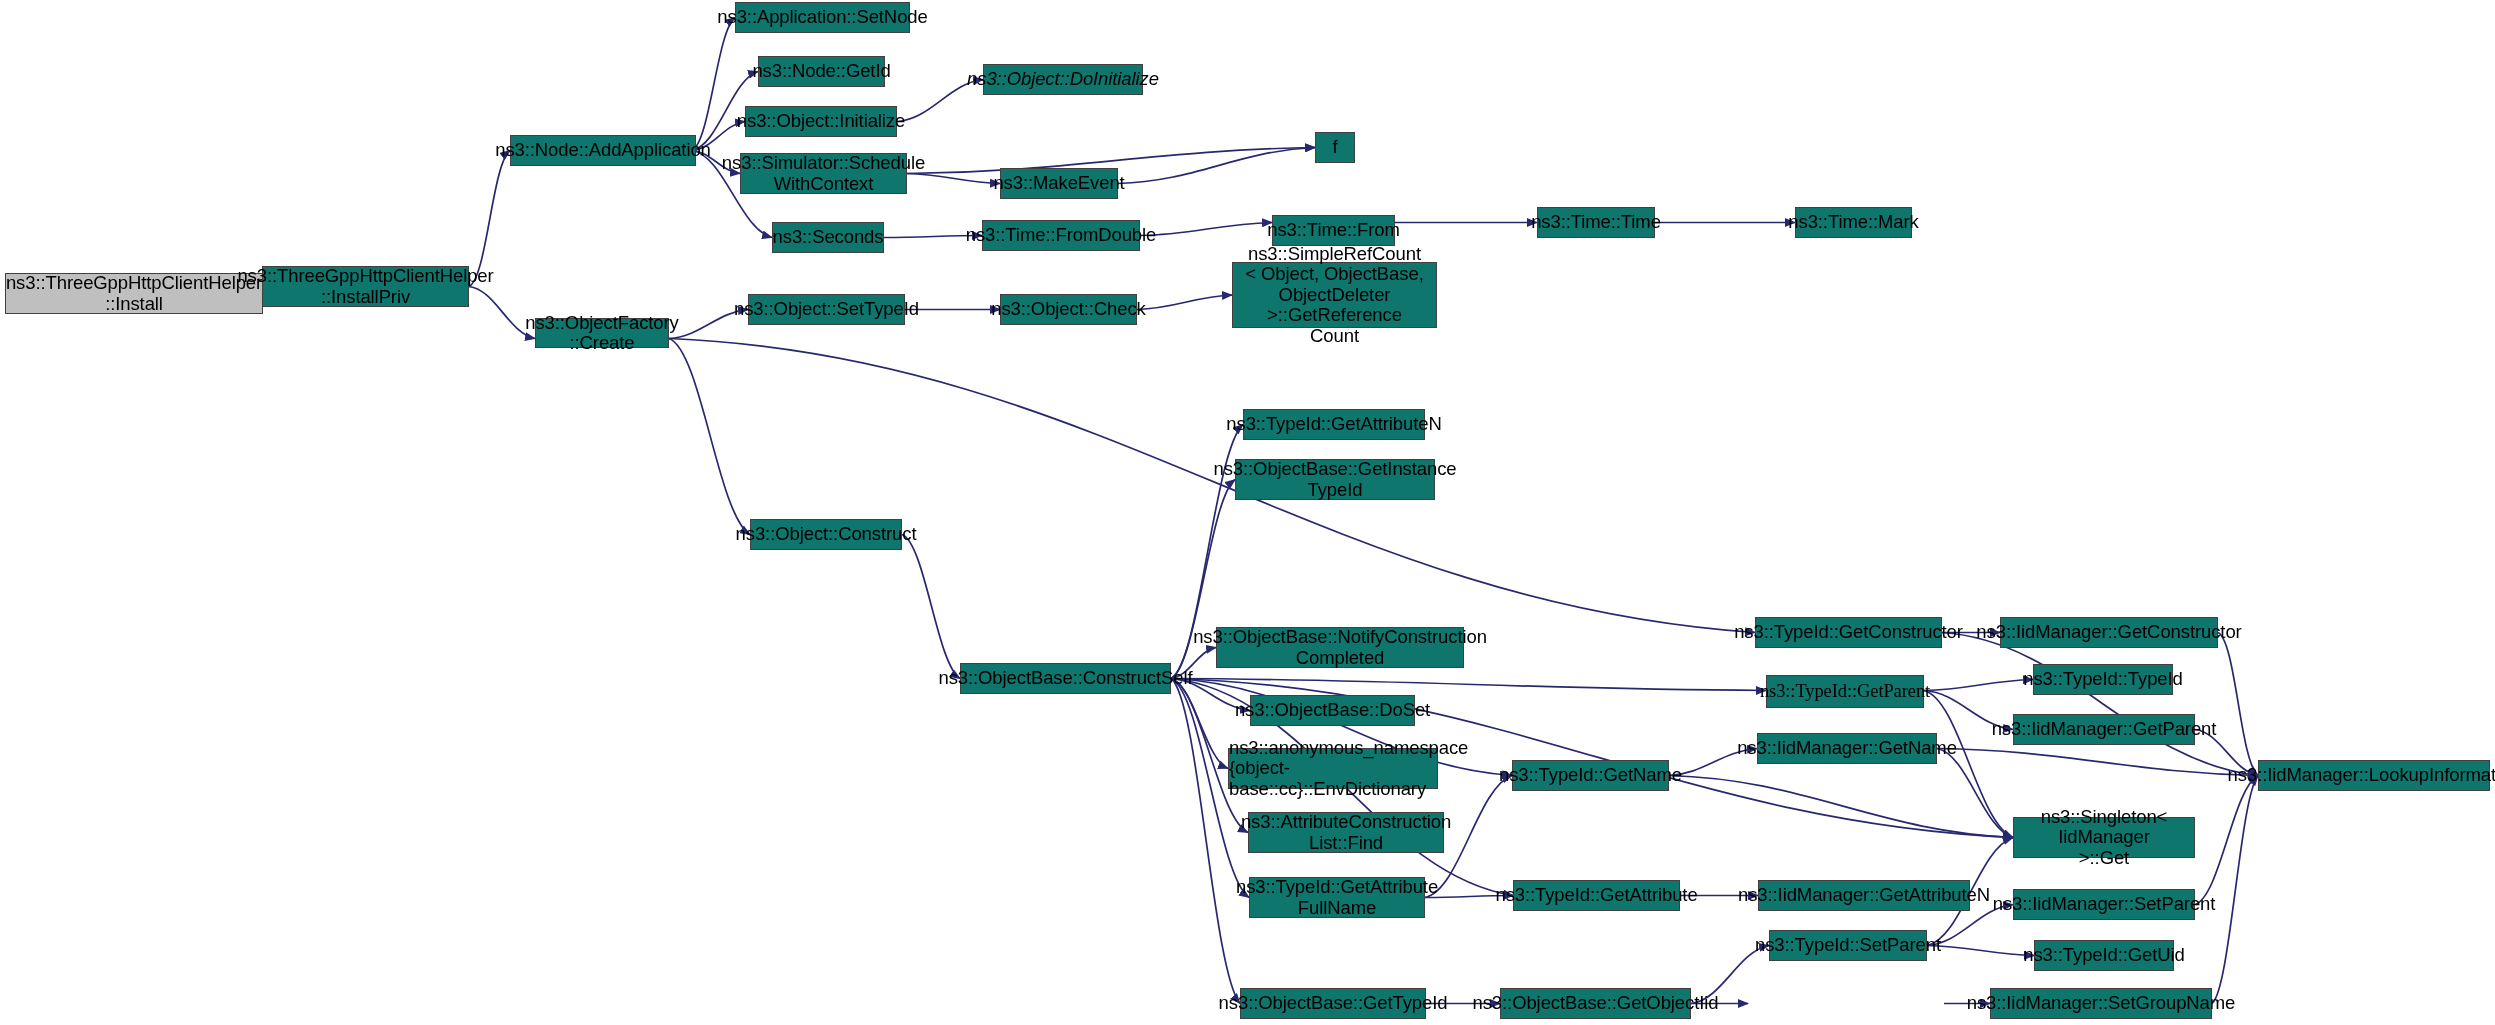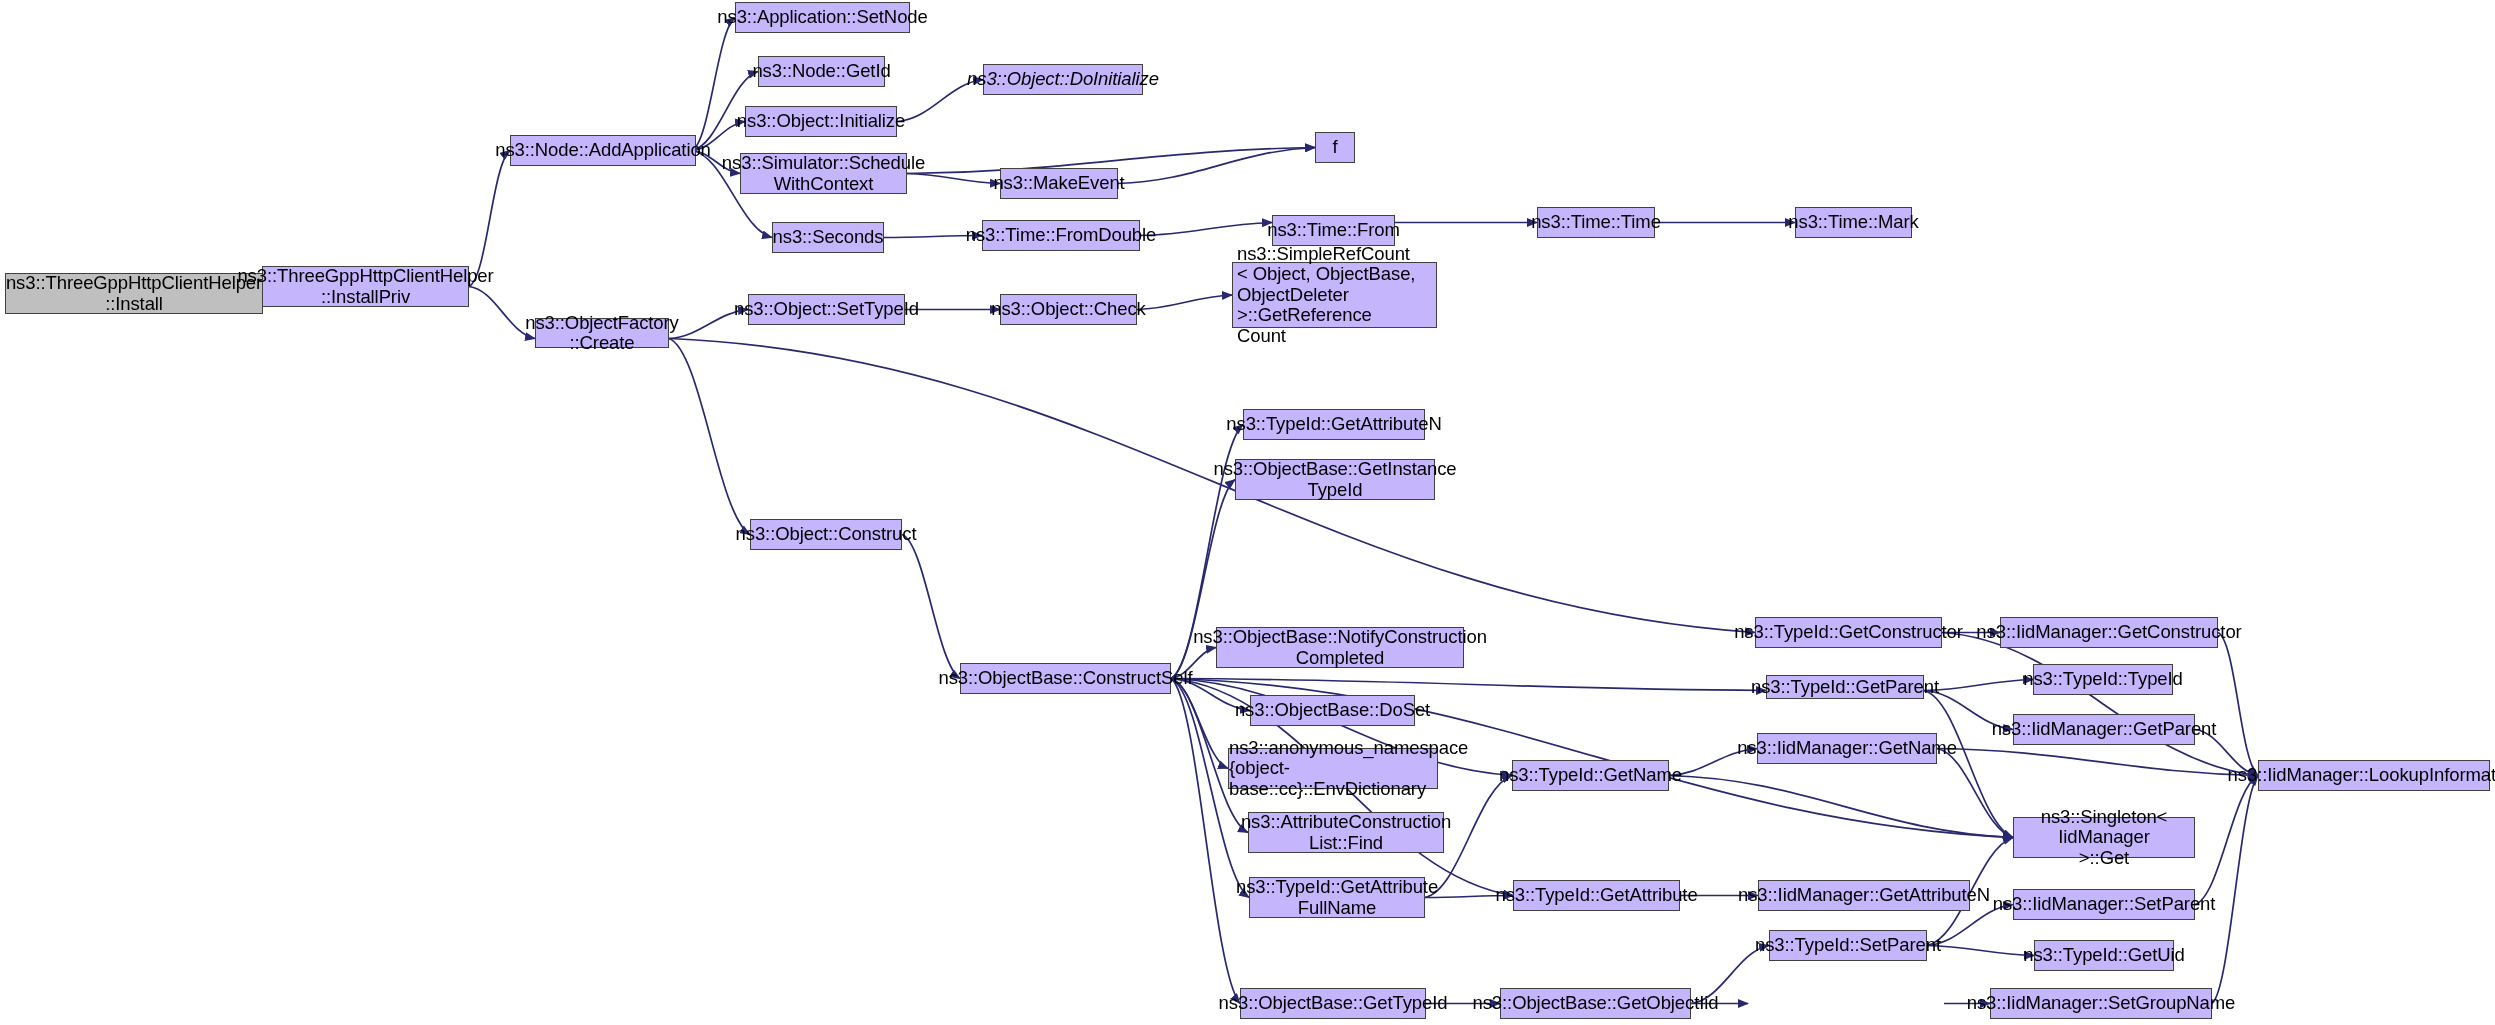--- a/index.html
+++ b/index.html
@@ -20,21 +20,21 @@
     left: 0;
     top: 0;
     width: 2495px;
     height: 1025px;
     pointer-events: none;
   }
   .node {
     position: absolute;
     box-sizing: border-box;
     border: 1.6px solid #404040;
-    background: #c4b5fd;
+    background: #0f766e;
     display: flex;
     align-items: center;
     justify-content: center;
     text-align: center;
     font-size: 18.5px;
     line-height: 20.5px;
     color: #000000;
     letter-spacing: -0.1px;
     white-space: pre-line;
     z-index: 5;
@@ -133,21 +133,21 @@
       <div class="node" style="left: 1315px; top: 132px; width: 40px; height: 31px;"><span>f</span></div>
       <div class="node" style="left: 1000px; top: 168px; width: 118px; height: 31px;"><span>ns3::MakeEvent</span></div>
       <div class="node" style="left: 982px; top: 220px; width: 158px; height: 31px;"><span>ns3::Time::FromDouble</span></div>
       <div class="node" style="left: 1272px; top: 207px; width: 123px; height: 31px; margin-top: 8px;"><span>ns3::Time::From</span></div>
       <div class="node" style="left: 1537px; top: 207px; width: 118px; height: 31px;"><span>ns3::Time::Time</span></div>
       <div class="node" style="left: 1795px; top: 207px; width: 117px; height: 31px;"><span>ns3::Time::Mark</span></div>
       <div class="node" style="left: 535px; top: 318px; width: 134px; height: 30px;"><span>ns3::ObjectFactory
 ::Create</span></div>
       <div class="node" style="left: 748px; top: 294px; width: 157px; height: 31px;"><span>ns3::Object::SetTypeId</span></div>
       <div class="node" style="left: 1000px; top: 294px; width: 137px; height: 31px;"><span>ns3::Object::Check</span></div>
-      <div class="node" style="left: 1232px; top: 262px; width: 205px; height: 66px;"><span style="text-align: left; width: 100%;">ns3::SimpleRefCount
+      <div class="node" style="left: 1232px; top: 262px; width: 205px; height: 66px;"><span style="text-align: center; width: 100%;">ns3::SimpleRefCount
 &lt; Object, ObjectBase,
  ObjectDeleter &gt;::GetReference
 Count</span></div>
       <div class="node" style="left: 750px; top: 519px; width: 152px; height: 31px;"><span>ns3::Object::Construct</span></div>
       <div class="node" style="left: 1243px; top: 409px; width: 182px; height: 31px;"><span>ns3::TypeId::GetAttributeN</span></div>
       <div class="node" style="left: 1235px; top: 459px; width: 200px; height: 41px;"><span>ns3::ObjectBase::GetInstance
 TypeId</span></div>
       <div class="node" style="left: 960px; top: 663px; width: 211px; height: 31px;"><span>ns3::ObjectBase::ConstructSelf</span></div>
       <div class="node" style="left: 1216px; top: 627px; width: 248px; height: 41px;"><span>ns3::ObjectBase::NotifyConstruction
 Completed</span></div>
@@ -156,21 +156,21 @@
 {object-base::cc}::EnvDictionary</span></div>
       <div class="node" style="left: 1248px; top: 812px; width: 196px; height: 41px;"><span>ns3::AttributeConstruction
 List::Find</span></div>
       <div class="node" style="left: 1249px; top: 877px; width: 176px; height: 41px;"><span>ns3::TypeId::GetAttribute
 FullName</span></div>
       <div class="node" style="left: 1240px; top: 988px; width: 186px; height: 31px;"><span>ns3::ObjectBase::GetTypeId</span></div>
       <div class="node" style="left: 1512px; top: 760px; width: 157px; height: 31px;"><span>ns3::TypeId::GetName</span></div>
       <div class="node" style="left: 1513px; top: 880px; width: 167px; height: 31px;"><span>ns3::TypeId::GetAttribute</span></div>
       <div class="node" style="left: 1500px; top: 988px; width: 191px; height: 31px;"><span>ns3::ObjectBase::GetObjectIid</span></div>
       <div class="node" style="left: 1755px; top: 617px; width: 187px; height: 31px;"><span>ns3::TypeId::GetConstructor</span></div>
-      <div class="node" style="left: 1766px; top: 675px; width: 158px; height: 24px;"><span>ns3::TypeId::GetParent</span></div>
+      <div class="node" style="left: 1766px; top: 675px; width: 158px; height: 33px; font-family: Liberation Serif, serif;"><span>ns3::TypeId::GetParent</span></div>
       <div class="node" style="left: 1757px; top: 733px; width: 180px; height: 31px;"><span>ns3::IidManager::GetName</span></div>
       <div class="node" style="left: 1758px; top: 880px; width: 212px; height: 31px;"><span>ns3::IidManager::GetAttributeN</span></div>
       <div class="node" style="left: 1769px; top: 930px; width: 158px; height: 31px;"><span>ns3::TypeId::SetParent</span></div>
       <div class="node" style="left: 1748px; top: 988px; width: 196px; height: 31px; margin-top: 48px;"><span>ns3::TypeId::SetGroupName</span></div>
       <div class="node" style="left: 2000px; top: 617px; width: 218px; height: 31px;"><span>ns3::IidManager::GetConstructor</span></div>
       <div class="node" style="left: 2033px; top: 664px; width: 140px; height: 31px;"><span>ns3::TypeId::TypeId</span></div>
       <div class="node" style="left: 2013px; top: 714px; width: 182px; height: 31px;"><span>ns3::IidManager::GetParent</span></div>
       <div class="node" style="left: 2013px; top: 817px; width: 182px; height: 41px;"><span>ns3::Singleton&lt; IidManager
 &gt;::Get</span></div>
       <div class="node" style="left: 2013px; top: 889px; width: 182px; height: 31px;"><span>ns3::IidManager::SetParent</span></div>

